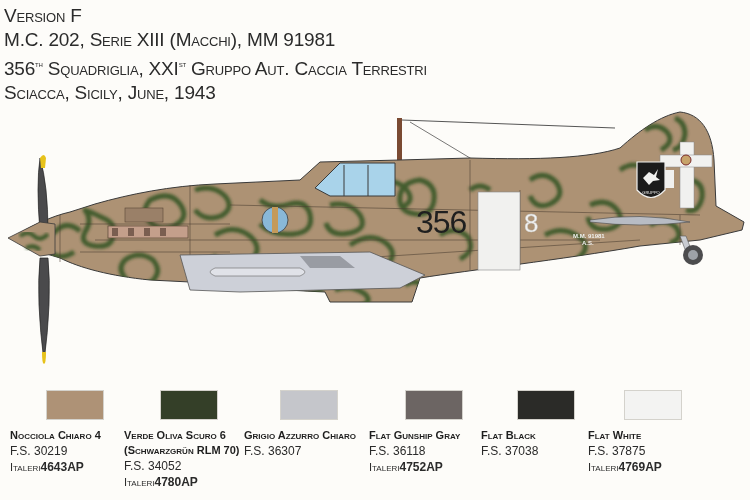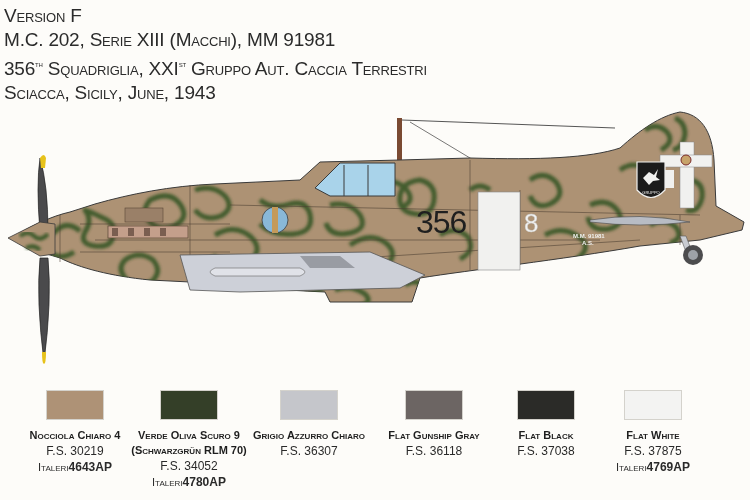--- a/index.html
+++ b/index.html
@@ -4,21 +4,21 @@
 <style>
   html, body { margin:0; padding:0; }
   body { width:750px; height:500px; background:#fdfcf9; position:relative; overflow:hidden;
          font-family:"Liberation Sans", sans-serif; color:#2a2a2a; }
   .title-block { position:absolute; left:4px; top:4px; }
   .title-line { font-size:19px; line-height:24px; color:#2b2b2b; white-space:nowrap; letter-spacing:-0.2px; }
   .sc { font-variant:small-caps; }
   sup { font-size:9px; font-variant:small-caps; vertical-align:8px; }
   .profile { position:absolute; left:0; top:0; width:750px; height:380px; }
   .legend { position:absolute; left:0; top:390px; width:750px; height:110px; }
-  .swatch-item { position:absolute; top:0; width:130px; text-align:center; }
+  .swatch-item { position:absolute; top:0; width:130px; }
   .swatch { width:58px; height:30px; margin:0 auto 8px auto; border:1px solid #d4d2cc; box-sizing:border-box; }
   .sw-name { font-weight:bold; font-size:11px; font-variant:small-caps; line-height:15px; color:#1e1e1e; white-space:nowrap; }
   .sw-fs, .sw-code { font-size:12px; line-height:16px; color:#2a2a2a; white-space:nowrap; }
   .sw-code .brand { font-variant:small-caps; font-size:11px; }
   .sw-code .num { font-weight:bold; }
 </style>
 </head>
 <body>
 
 <div class="title-block">
@@ -162,36 +162,37 @@
 <div class="legend">
   <div class="swatch-item" style="left:10px;">
     <div class="swatch" style="background:#ae9276;"></div>
     <div class="sw-name">Nocciola Chiaro 4</div>
     <div class="sw-fs">F.S. 30219</div>
     <div class="sw-code"><span class="brand">Italeri</span><span class="num">4643AP</span></div>
   </div>
 
   <div class="swatch-item" style="left:124px;">
     <div class="swatch" style="background:#343f28;"></div>
-    <div class="sw-name">Verde Oliva Scuro 9</div>
+    <div class="sw-name">Verde Oliva Scuro 6</div>
     <div class="sw-name">(Schwarzgrün RLM 70)</div>
     <div class="sw-fs">F.S. 34052</div>
     <div class="sw-code"><span class="brand">Italeri</span><span class="num">4780AP</span></div>
   </div>
 
   <div class="swatch-item" style="left:244px;">
     <div class="swatch" style="background:#c5c6cb;"></div>
     <div class="sw-name">Grigio Azzurro Chiaro</div>
     <div class="sw-fs">F.S. 36307</div>
   </div>
 
   <div class="swatch-item" style="left:369px;">
     <div class="swatch" style="background:#6c6563;"></div>
     <div class="sw-name">Flat Gunship Gray</div>
     <div class="sw-fs">F.S. 36118</div>
+    <div class="sw-code"><span class="brand">Italeri</span><span class="num">4752AP</span></div>
   </div>
 
   <div class="swatch-item" style="left:481px;">
     <div class="swatch" style="background:#2b2b28;"></div>
     <div class="sw-name">Flat Black</div>
     <div class="sw-fs">F.S. 37038</div>
   </div>
 
   <div class="swatch-item" style="left:588px;">
     <div class="swatch" style="background:#f3f3f2;"></div>

